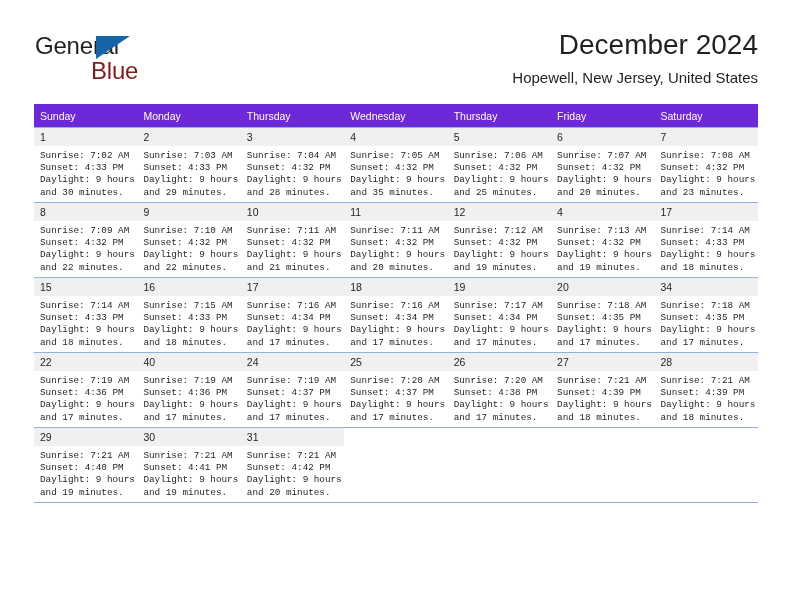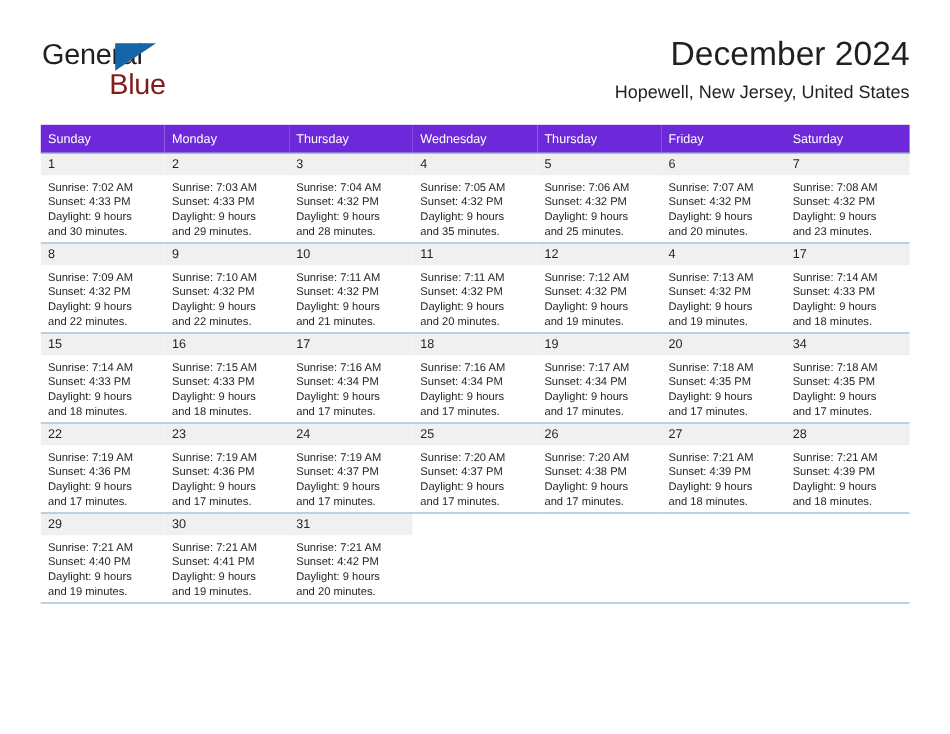--- a/index.html
+++ b/index.html
@@ -123,20 +123,21 @@
   }
   .daynum.empty {
     background: #ffffff;
     color: transparent;
   }
   .detail {
     padding: 4px 4px 0 6px;
     font-size: 9.3px;
     line-height: 12.2px;
     color: #231f20;
+    font-family: Liberation Mono, monospace;
   }
   .detail div {
     white-space: nowrap;
   }
   td.blank .detail { visibility: hidden; }
 </style>
 </head>
 <body>
 
 <div class="page">
@@ -368,21 +369,21 @@
           <td>
             <div class="daynum">22</div>
             <div class="detail">
               <div>Sunrise: 7:19 AM</div>
               <div>Sunset: 4:36 PM</div>
               <div>Daylight: 9 hours</div>
               <div>and 17 minutes.</div>
             </div>
           </td>
           <td>
-            <div class="daynum">23</div>
+            <div class="daynum">40</div>
             <div class="detail">
               <div>Sunrise: 7:19 AM</div>
               <div>Sunset: 4:36 PM</div>
               <div>Daylight: 9 hours</div>
               <div>and 17 minutes.</div>
             </div>
           </td>
           <td>
             <div class="daynum">24</div>
             <div class="detail">

